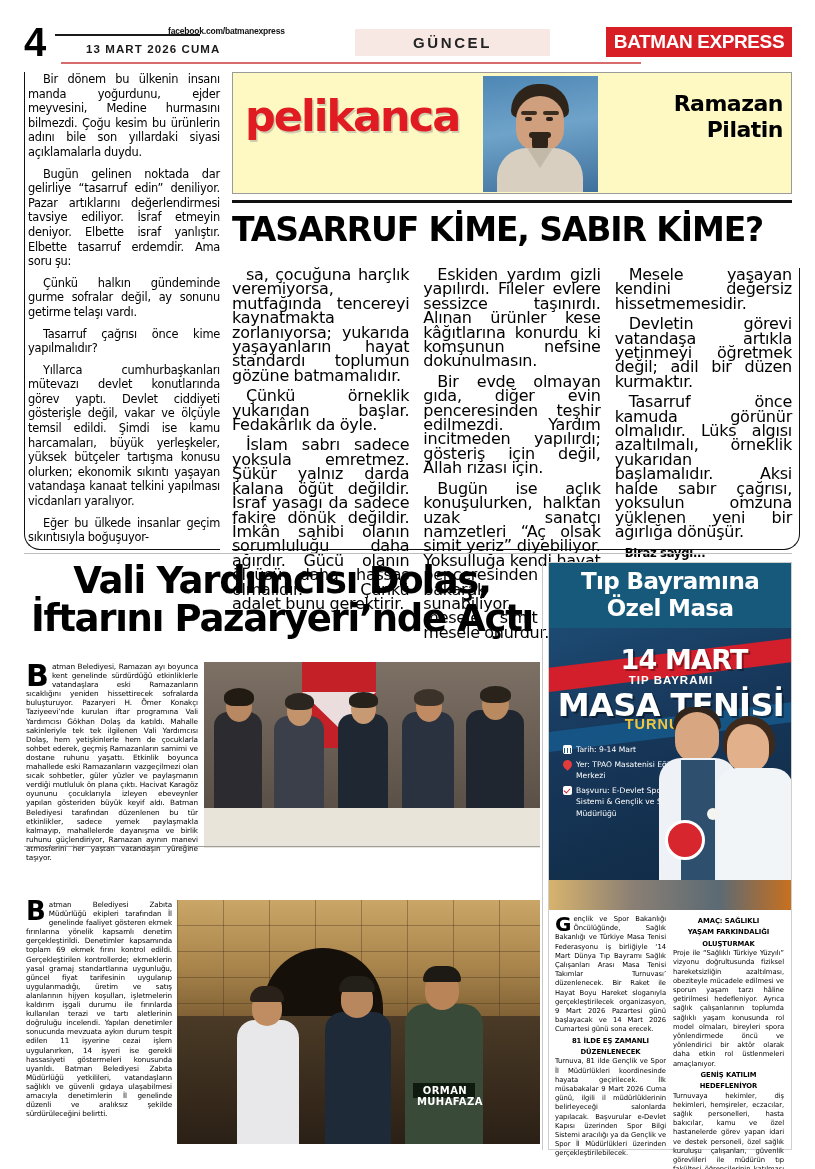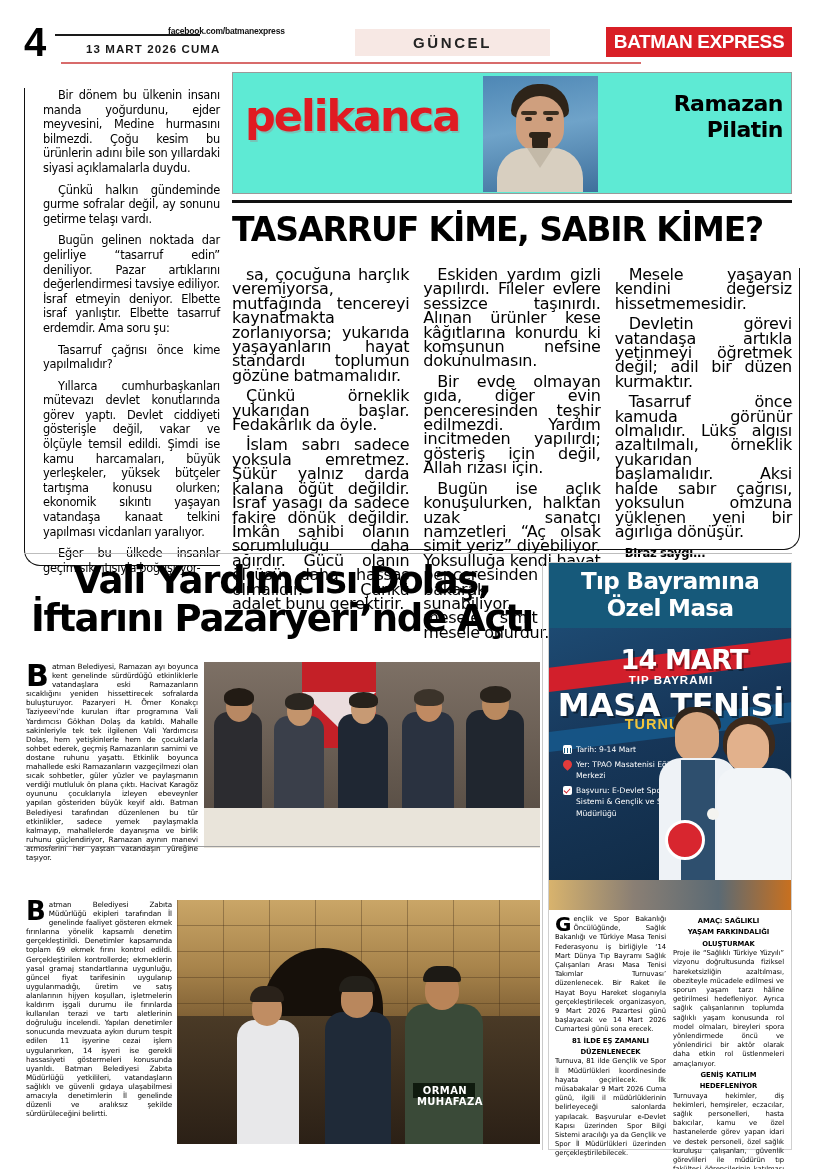--- a/index.html
+++ b/index.html
@@ -50,39 +50,39 @@
   .mh-logo span{
     display:block;text-align:center;line-height:30px;
     color:#fff;font-weight:bold;font-size:19px;letter-spacing:-0.4px;
     font-family:"Liberation Sans", sans-serif;
   }
 
   
   .col-article{position:absolute;left:24px;top:72px;width:768px;height:478px;}
 
   .col-leftcol{
-    position:absolute;left:0;top:16px;width:196px;height:478px;
+    position:absolute;left:0;top:0;width:196px;height:478px;
     border-left:1.4px solid #111;
     border-bottom:1.4px solid #111;
     border-bottom-left-radius:16px;
-    padding-left:18px;box-sizing:border-box;
+    padding-left:3px;box-sizing:border-box;
   }
   .col-leftcol p{
     margin:0 0 7px 0;
     font-size:11.4px;line-height:14.6px;
     text-align:justify;text-indent:15px;
     font-family:"DejaVu Sans", sans-serif;
     letter-spacing:-0.25px;
     word-spacing:-0.3px;
   }
 
   
   .pelikanca-wrap{
     position:absolute;left:208px;top:0;width:560px;height:122px;
-    background:#5eead4;border:1.2px solid #9a9a9a;box-sizing:border-box;
+    background:#fef9c3;border:1.2px solid #9a9a9a;box-sizing:border-box;
   }
   .pelikanca-logo{
     position:absolute;left:12px;top:18px;
     font-size:43px;font-weight:bold;color:#e01b22;
     letter-spacing:-2px;
     text-shadow:1.5px 1.5px 0 rgba(150,150,150,.45);
     font-family:"DejaVu Sans", sans-serif;
   }
   .portrait{
     position:absolute;left:250px;top:3px;width:115px;height:116px;
@@ -386,22 +386,22 @@
     </div>
     <div class="mh-logo">
       <span>BATMAN EXPRESS</span>
     </div>
   </div>
 
   <div class="col-article">
 
     <div class="col-leftcol">
       <p>Bir dönem bu ülkenin insanı manda yoğurdunu, ejder meyvesini, Medine hurmasını bilmezdi. Çoğu kesim bu ürünlerin adını bile son yıllardaki siyasi açıklamalarla duydu.</p>
+      <p>Bugün gelinen noktada dar gelirliye “tasarruf edin” deniliyor. Pazar artıklarını değerlendirmesi tavsiye ediliyor. İsraf etmeyin deniyor. Elbette israf yanlıştır. Elbette tasarruf erdemdir. Ama soru şu:</p>
       <p>Çünkü halkın gündeminde gurme sofralar değil, ay sonunu getirme telaşı vardı.</p>
-      <p>Bugün gelinen noktada dar gelirliye “tasarruf edin” deniliyor. Pazar artıklarını değerlendirmesi tavsiye ediliyor. İsraf etmeyin deniyor. Elbette israf yanlıştır. Elbette tasarruf erdemdir. Ama soru şu:</p>
       <p>Tasarruf çağrısı önce kime yapılmalıdır?</p>
       <p>Yıllarca cumhurbaşkanları mütevazı devlet konutlarında görev yaptı. Devlet ciddiyeti gösterişle değil, vakar ve ölçüyle temsil edildi. Şimdi ise kamu harcamaları, büyük yerleşkeler, yüksek bütçeler tartışma konusu olurken; ekonomik sıkıntı yaşayan vatandaşa kanaat telkini yapılması vicdanları yaralıyor.</p>
       <p>Eğer bu ülkede insanlar geçim sıkıntısıyla boğuşuyor-</p>
     </div>
 
     <div class="pelikanca-wrap">
       <div class="pelikanca-logo">pelikanca</div>
       <div class="portrait">
         <div class="hair"></div>
           <div class="face"></div>

